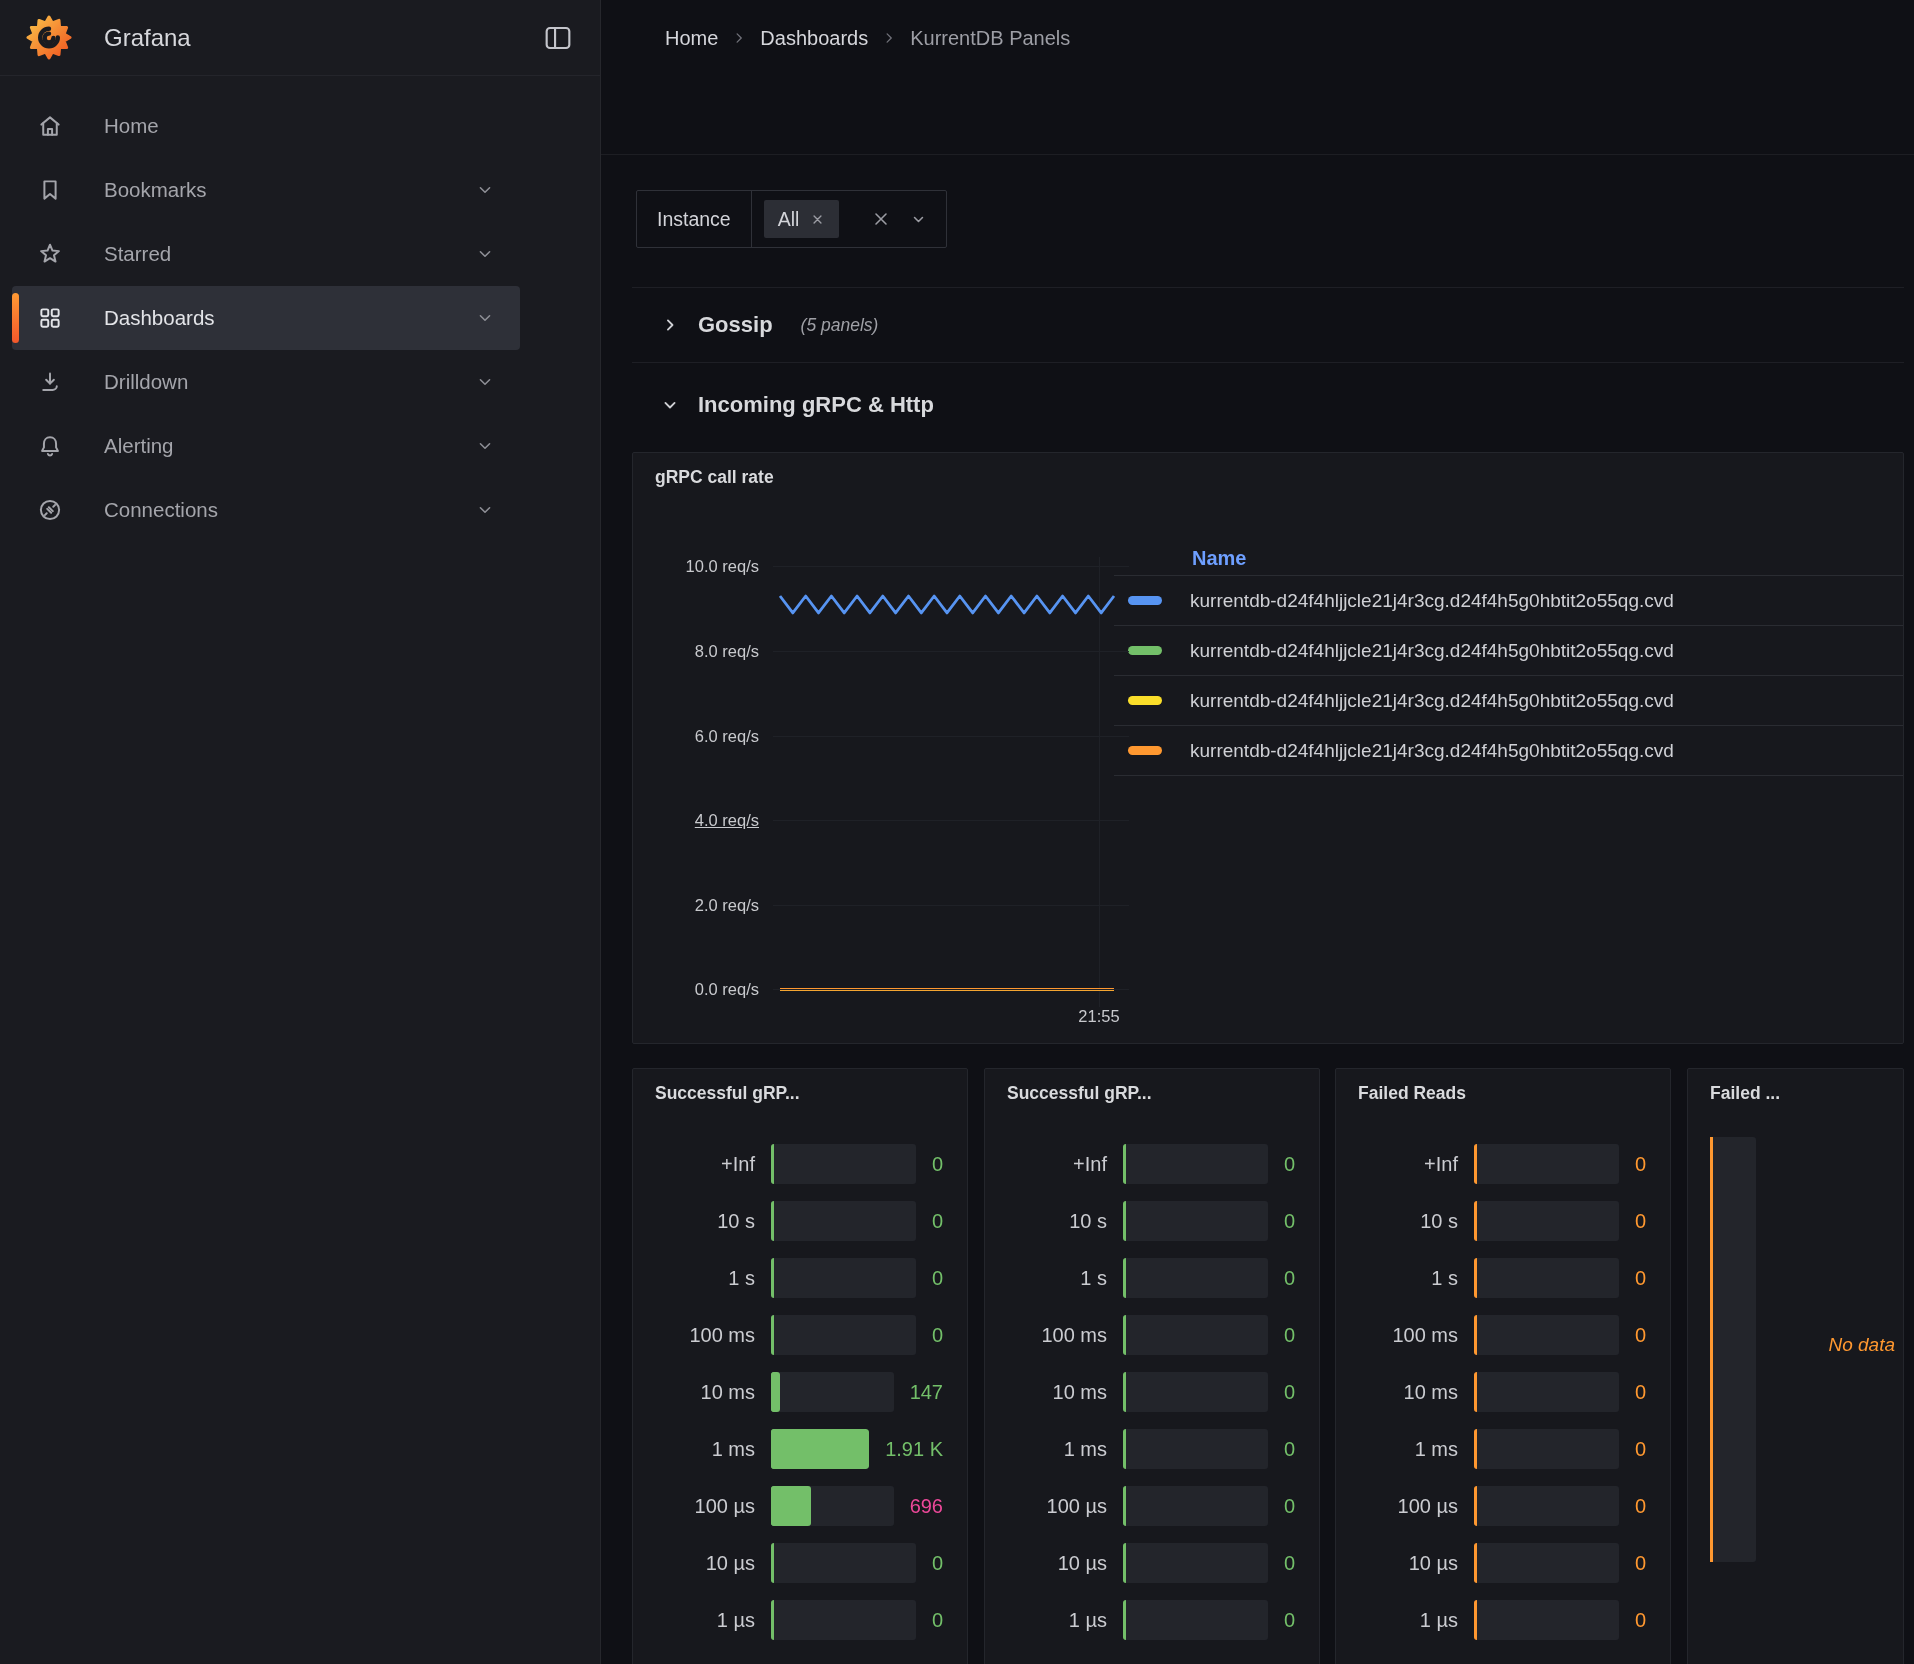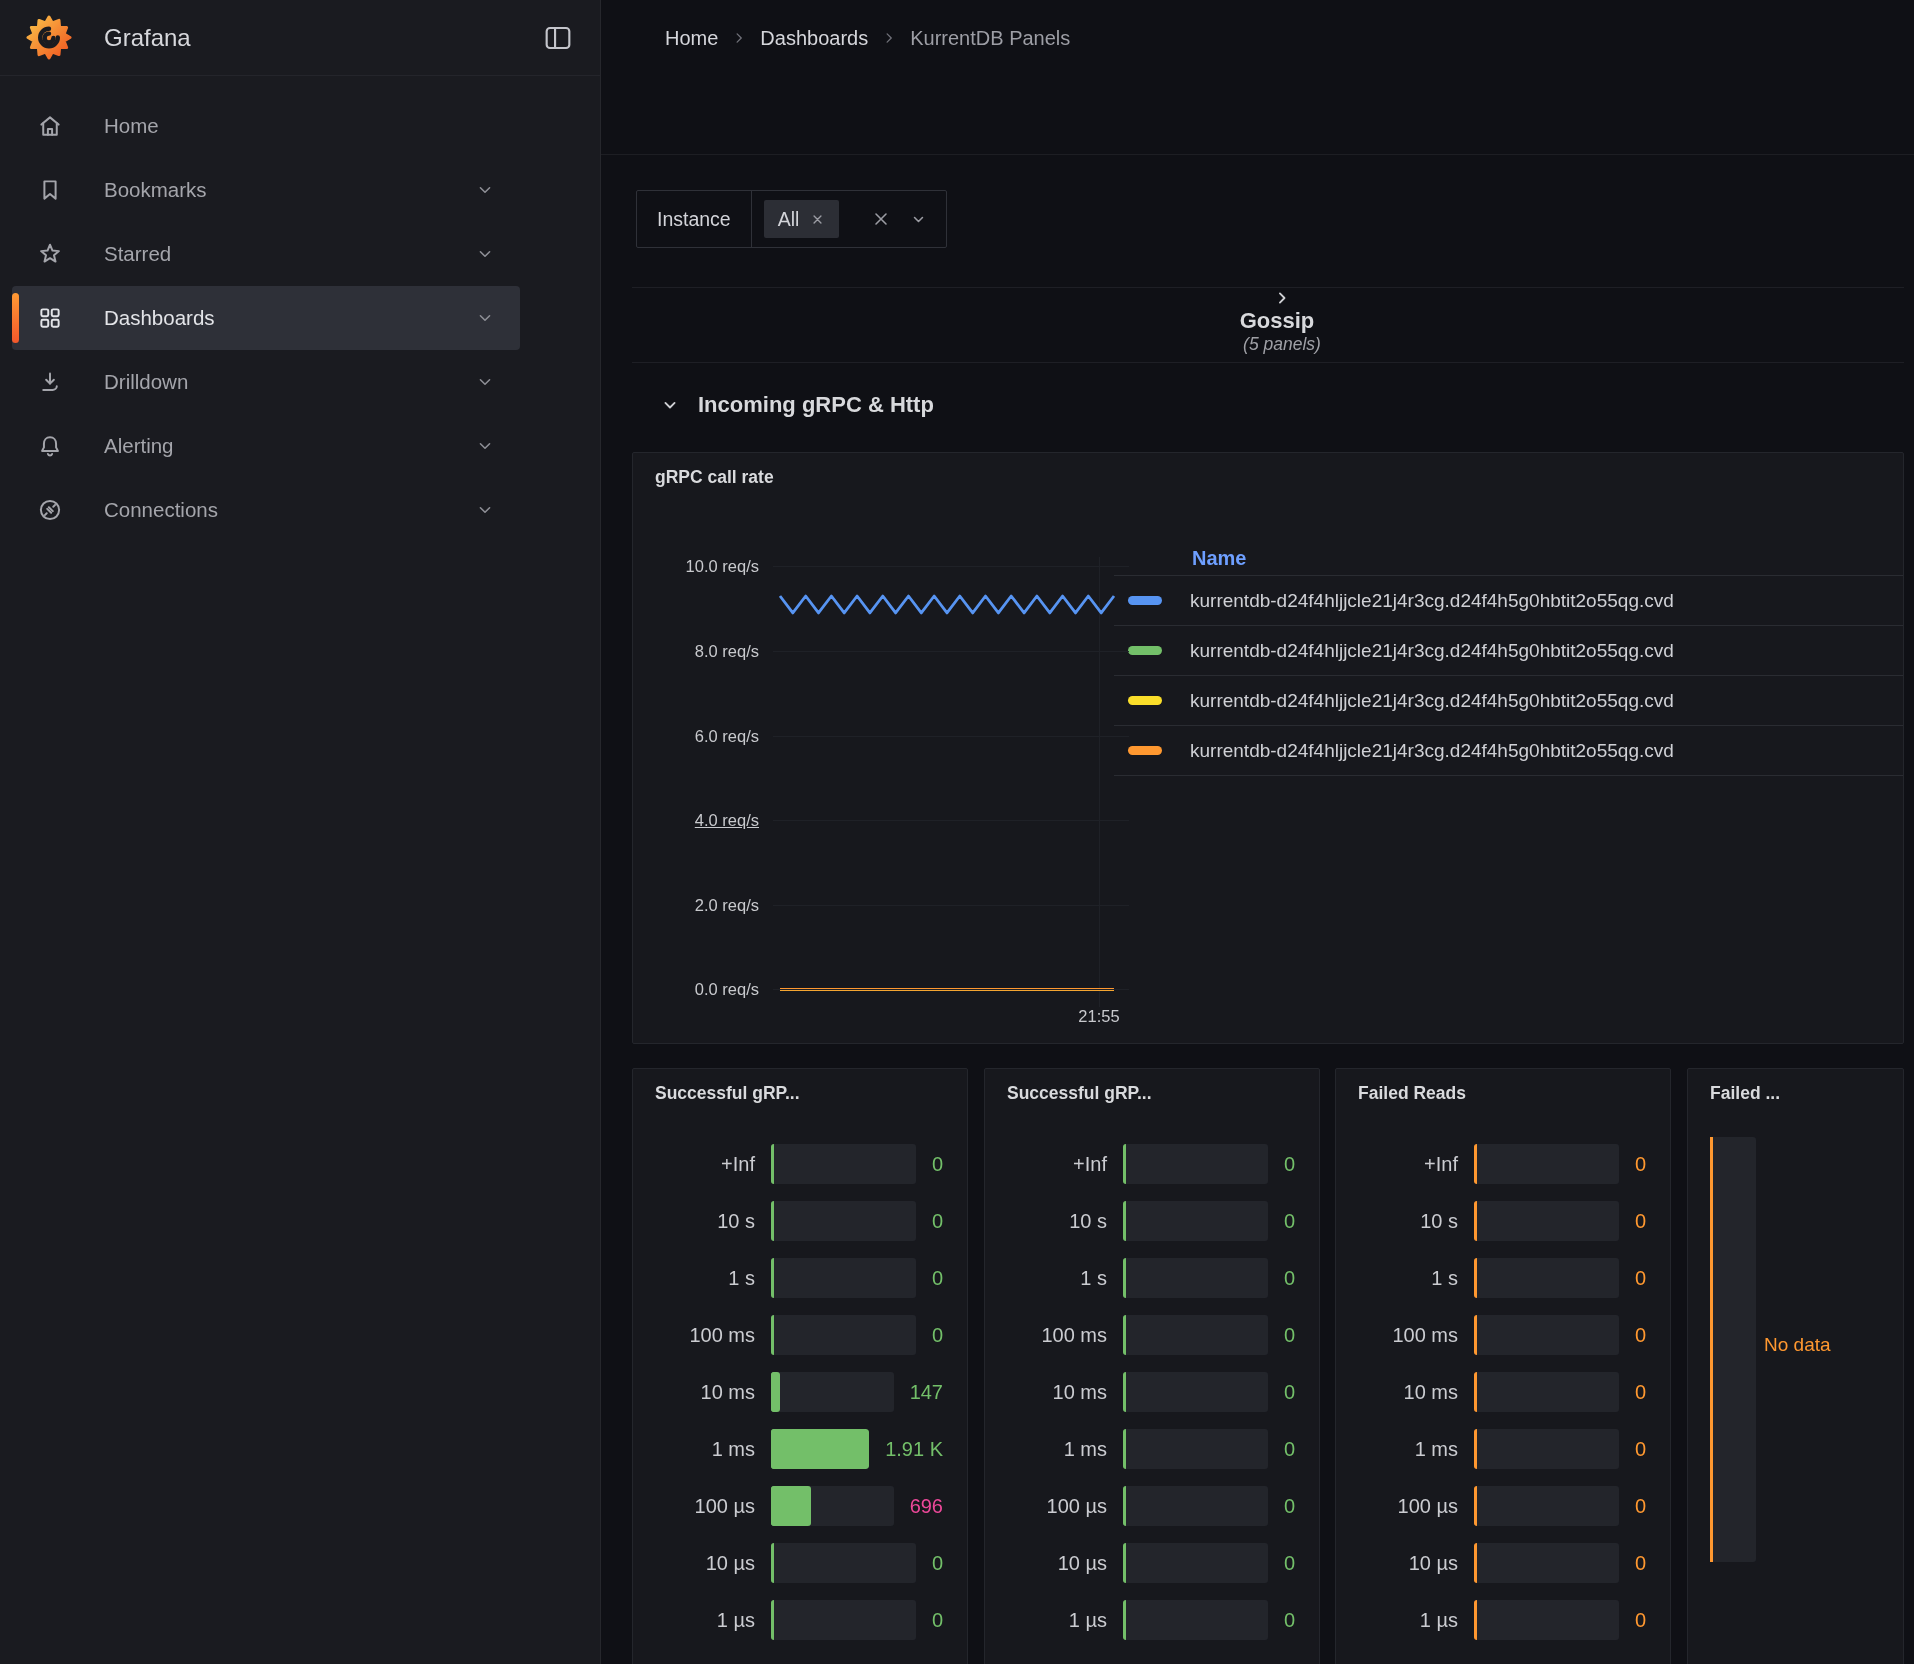--- a/index.html
+++ b/index.html
@@ -34,21 +34,21 @@
   .filter-label { display:flex; align-items:center; padding:0 20px; border-right:1px solid #2f3138; font-size:19.5px; color:#d3d4d9; }
   .filter-value { display:flex; align-items:center; padding:0 18px 0 12px; cursor:pointer; }
   .tag { display:flex; align-items:center; gap:11px; background:#2c2e35; border-radius:2px; height:38px; padding:0 14px; font-size:19.5px; color:#d3d4d9; }
   .tag .icon, .clear-x, .dd-chev { color:#9b9ca3; }
   .tag .icon { width:15px; height:15px; }
   .clear-x { width:20px; height:20px; margin-left:32px; cursor:pointer; }
   .dd-chev { width:19px; height:19px; margin-left:18px; cursor:pointer; }
 
   
   .dash-row { position:absolute; left:31px; width:1272px; display:flex; align-items:center; cursor:pointer; }
-  .row-gossip { top:287px; height:76px; border-top:1px solid #1e1f25; border-bottom:1px solid #1e1f25;flex-direction:column; }
+  .row-gossip { top:287px; height:76px; border-top:1px solid #1e1f25; border-bottom:1px solid #1e1f25; }
   .row-incoming { top:372px; height:66px; }
   .row-chev { width:20px; height:20px; color:#cfd0d4; margin-left:28px; }
   .row-title { margin-left:18px; font-size:22px; font-weight:600; color:#d8d9dc; }
   .row-meta { margin-left:28px; font-size:17.5px; font-style:italic; color:#9fa0a6; }
 
   
   .panel { background:#17181d; border:1px solid #24262c; border-radius:2px; }
   #grpc-panel { position:absolute; left:31px; top:452px; width:1272px; height:592px; overflow:hidden; }
   .panel-title { position:absolute; left:22px; top:14px; font-size:17.5px; font-weight:600; color:#d9dadd; cursor:pointer; }
   .ytick { position:absolute; left:6px; width:120px; height:22px; line-height:22px; text-align:right; font-size:16.5px; color:#c8c9cd; }
@@ -70,21 +70,21 @@
   .gpanel { position:absolute; top:0; height:694px; overflow:hidden; }
   .grows { position:absolute; top:75px; left:0; right:0; }
   .grow { display:flex; align-items:center; height:40px; margin:0 24px 17px 20px; }
   .glabel { flex:none; width:118px; text-align:right; padding-right:16px; font-size:20px; color:#cbccd1; }
   .gtrack { position:relative; flex:1; height:40px; background:#23252b; border-radius:3px; overflow:hidden; }
   .gtrack .zero-line { position:absolute; left:0; top:0; bottom:0; width:3px; }
   .gtrack .fill { position:absolute; left:0; top:0; bottom:0; border-radius:3px; }
   .gval { margin-left:16px; font-size:20px; }
   .vtrack { position:absolute; left:22px; top:68px; width:46px; height:425px; background:#23252b; border-radius:3px; }
   .vtrack .zero-line { position:absolute; left:0; top:0; bottom:0; width:3px; }
-  .nodata { position:absolute; left:76px; right:8px; top:265px; text-align:left; font-size:19px; color:#ff9830; }
+  .nodata { position:absolute; left:76px; right:8px; top:265px; text-align:right; font-size:19px; color:#ff9830;font-style:italic; }
 </style>
 </head>
 <body>
 
 <aside id="sidebar">
   <div class="sb-header">
     <span class="logo icon">
       <svg viewBox="0 0 46 46" width="46" height="46">
         <defs>
             <linearGradient id="lg" x1="0" y1="0" x2="1" y2="1">

